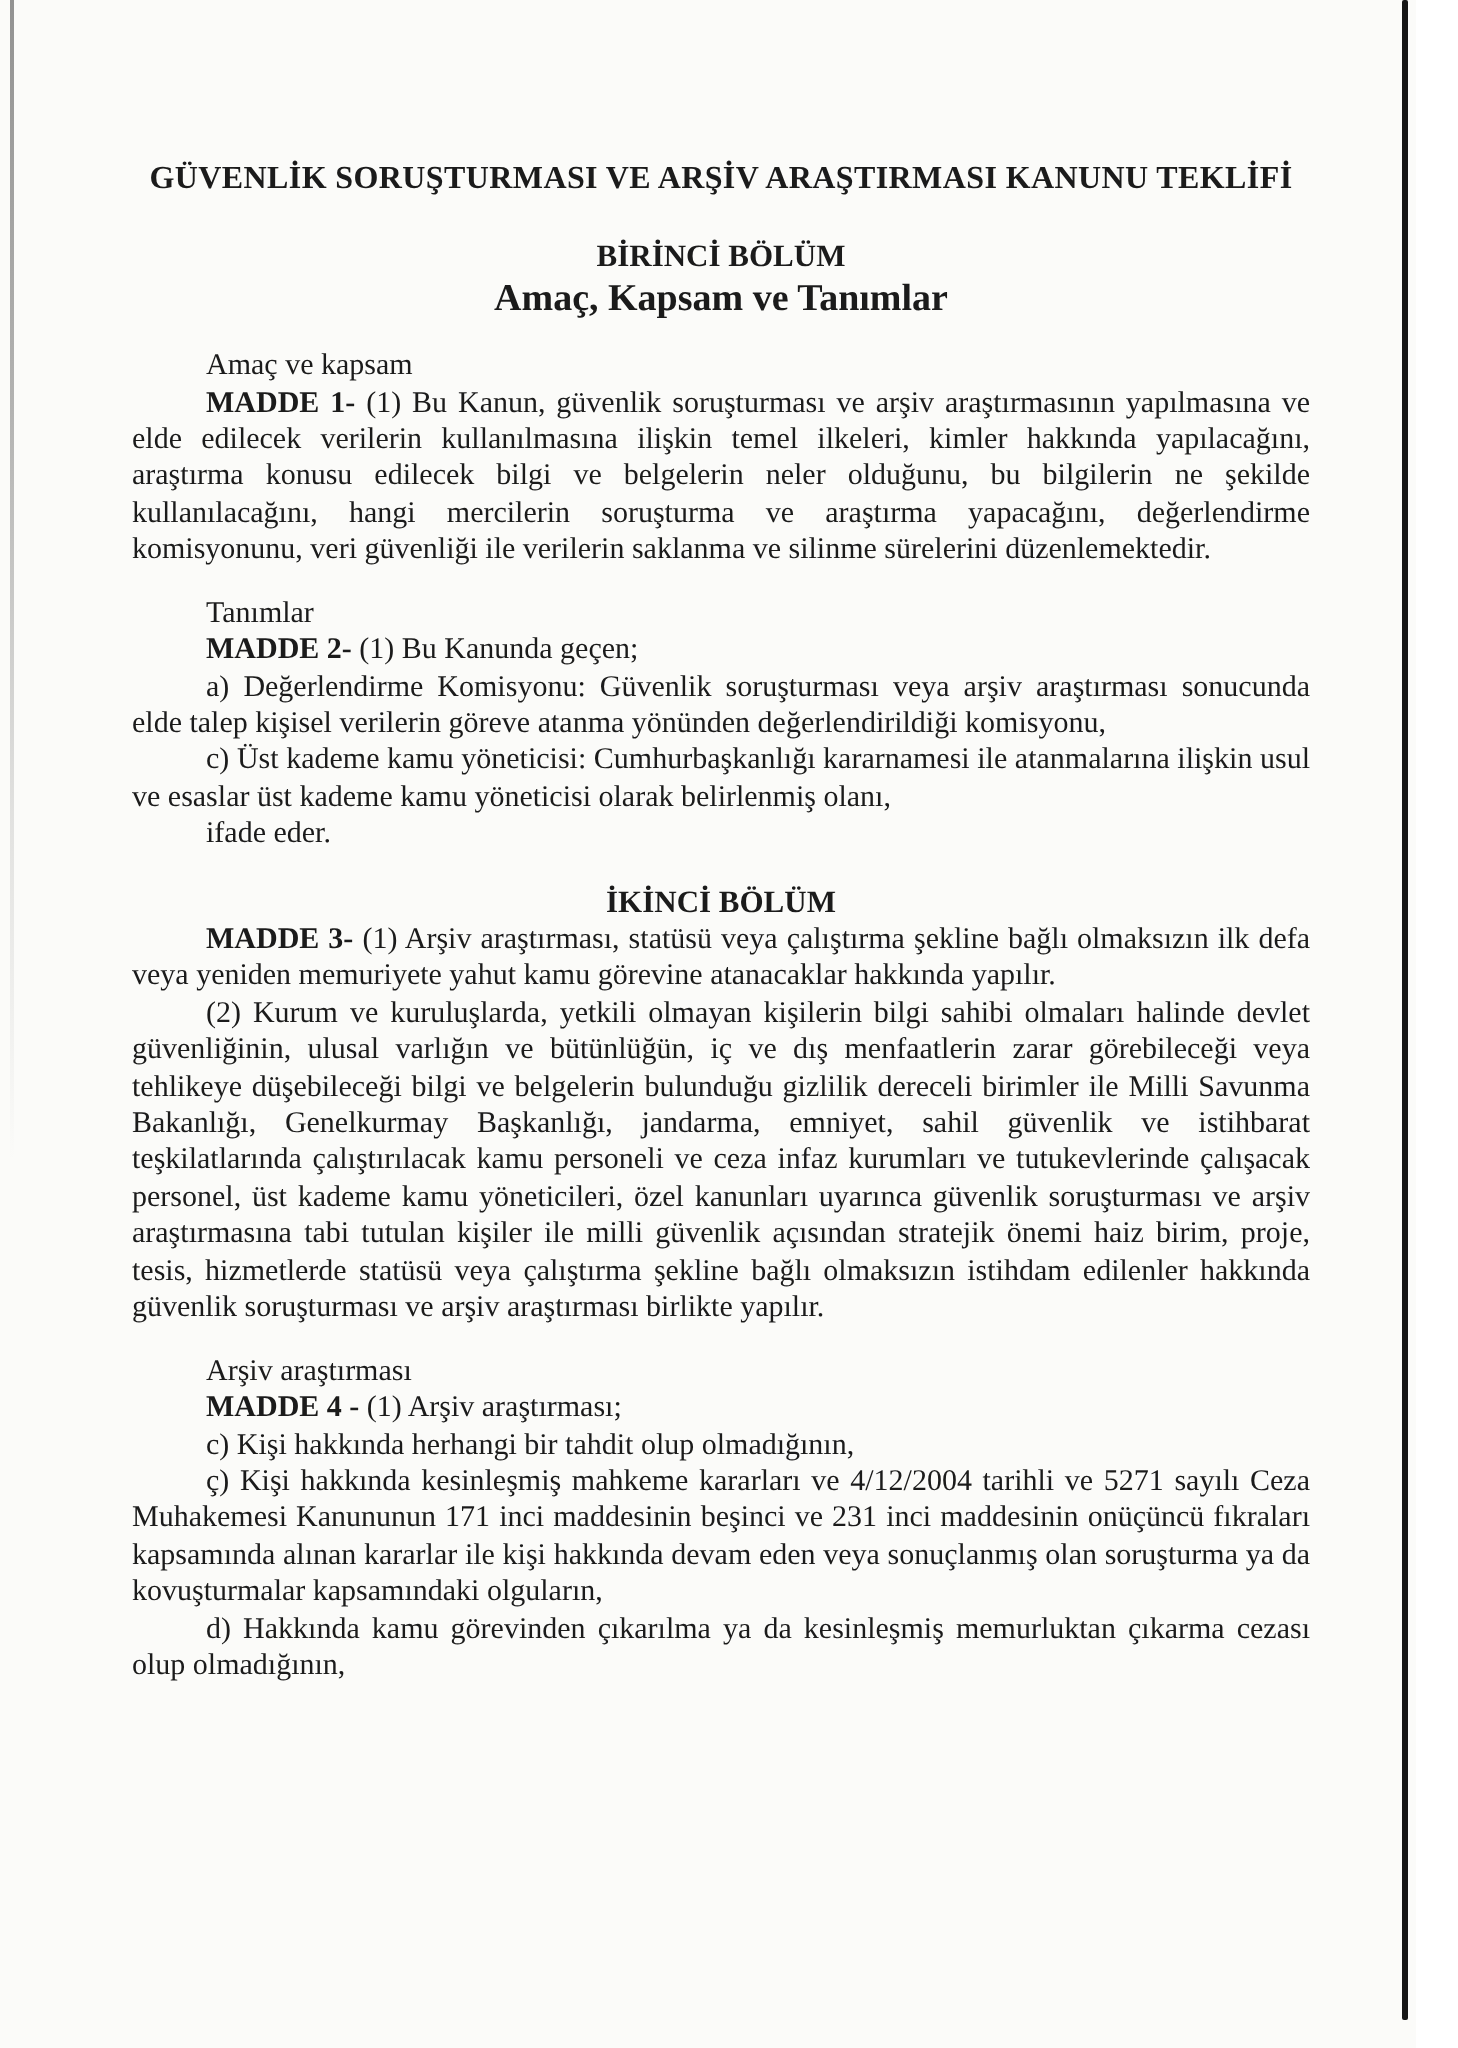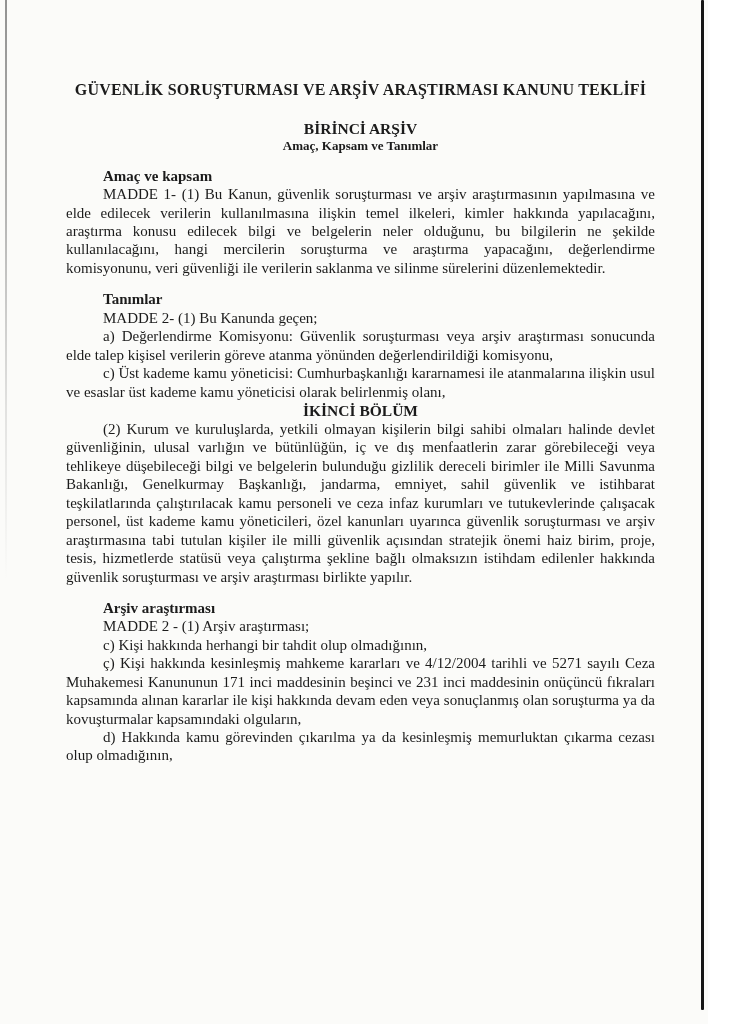--- a/index.html
+++ b/index.html
@@ -53,68 +53,70 @@
     font-size:16px;
     letter-spacing:.2px;
   }
   .chapter{
     text-align:center;
     font-weight:bold;
     font-size:15.5px;
     margin-top:19px;
   }
   .chapter .chapter-sub{
-    font-size:13px;
+    font-size:19px;
   }
   .chapter.second{
-    margin-top:0;
+    margin-top:15px;
   }
   .art-heading{
-    font-weight:bold;
+    font-weight:normal;
     text-indent:37px;
     text-align:left;
     margin-top:13px;
   }
   p.body{
     margin:0;
     text-indent:37px;
     text-align:justify;
   }
-  .lead{font-weight:normal;}
+  .lead{font-weight:bold;}
 </style>
 </head>
 <body>
 
 <div class="page">
   <div class="edge-left"></div>
   <div class="edge-right"></div>
 
   <div class="content">
 
     <div class="doc-title">GÜVENLİK SORUŞTURMASI VE ARŞİV ARAŞTIRMASI KANUNU TEKLİFİ</div>
 
     <div class="chapter">
-      <div>BİRİNCİ ARŞİV</div>
+      <div>BİRİNCİ BÖLÜM</div>
       <div class="chapter-sub">Amaç, Kapsam ve Tanımlar</div>
     </div>
 
     <div class="art-heading">Amaç ve kapsam</div>
     <p class="body"><span class="lead">MADDE 1-</span><span> (1) Bu Kanun, güvenlik soruşturması ve arşiv araştırmasının yapılmasına ve elde edilecek verilerin kullanılmasına ilişkin temel ilkeleri, kimler hakkında yapılacağını, araştırma konusu edilecek bilgi ve belgelerin neler olduğunu, bu bilgilerin ne şekilde kullanılacağını, hangi mercilerin soruşturma ve araştırma yapacağını, değerlendirme komisyonunu, veri güvenliği ile verilerin saklanma ve silinme sürelerini düzenlemektedir.</span></p>
 
     <div class="art-heading">Tanımlar</div>
     <p class="body"><span class="lead">MADDE 2-</span><span> (1) Bu Kanunda geçen;</span></p>
     <p class="body"><span>a) Değerlendirme Komisyonu: Güvenlik soruşturması veya arşiv araştırması sonucunda elde talep kişisel verilerin göreve atanma yönünden değerlendirildiği komisyonu,</span></p>
     <p class="body"><span>c) Üst kademe kamu yöneticisi: Cumhurbaşkanlığı kararnamesi ile atanmalarına ilişkin usul ve esaslar üst kademe kamu yöneticisi olarak belirlenmiş olanı,</span></p>
+    <p class="body"><span>ifade eder.</span></p>
 
     <div class="chapter second">
       <div>İKİNCİ BÖLÜM</div>
     </div>
 
+    <p class="body"><span class="lead">MADDE 3-</span><span> (1) Arşiv araştırması, statüsü veya çalıştırma şekline bağlı olmaksızın ilk defa veya yeniden memuriyete yahut kamu görevine atanacaklar hakkında yapılır.</span></p>
     <p class="body"><span>(2) Kurum ve kuruluşlarda, yetkili olmayan kişilerin bilgi sahibi olmaları halinde devlet güvenliğinin, ulusal varlığın ve bütünlüğün, iç ve dış menfaatlerin zarar görebileceği veya tehlikeye düşebileceği bilgi ve belgelerin bulunduğu gizlilik dereceli birimler ile Milli Savunma Bakanlığı, Genelkurmay Başkanlığı, jandarma, emniyet, sahil güvenlik ve istihbarat teşkilatlarında çalıştırılacak kamu personeli ve ceza infaz kurumları ve tutukevlerinde çalışacak personel, üst kademe kamu yöneticileri, özel kanunları uyarınca güvenlik soruşturması ve arşiv araştırmasına tabi tutulan kişiler ile milli güvenlik açısından stratejik önemi haiz birim, proje, tesis, hizmetlerde statüsü veya çalıştırma şekline bağlı olmaksızın istihdam edilenler hakkında güvenlik soruşturması ve arşiv araştırması birlikte yapılır.</span></p>
 
     <div class="art-heading">Arşiv araştırması</div>
-    <p class="body"><span class="lead">MADDE 2 -</span><span> (1) Arşiv araştırması;</span></p>
+    <p class="body"><span class="lead">MADDE 4 -</span><span> (1) Arşiv araştırması;</span></p>
     <p class="body"><span>c) Kişi hakkında herhangi bir tahdit olup olmadığının,</span></p>
     <p class="body"><span>ç) Kişi hakkında kesinleşmiş mahkeme kararları ve 4/12/2004 tarihli ve 5271 sayılı Ceza Muhakemesi Kanununun 171 inci maddesinin beşinci ve 231 inci maddesinin onüçüncü fıkraları kapsamında alınan kararlar ile kişi hakkında devam eden veya sonuçlanmış olan soruşturma ya da kovuşturmalar kapsamındaki olguların,</span></p>
     <p class="body"><span>d) Hakkında kamu görevinden çıkarılma ya da kesinleşmiş memurluktan çıkarma cezası olup olmadığının,</span></p>
 
   </div>
 </div>
 
 </body></html>

